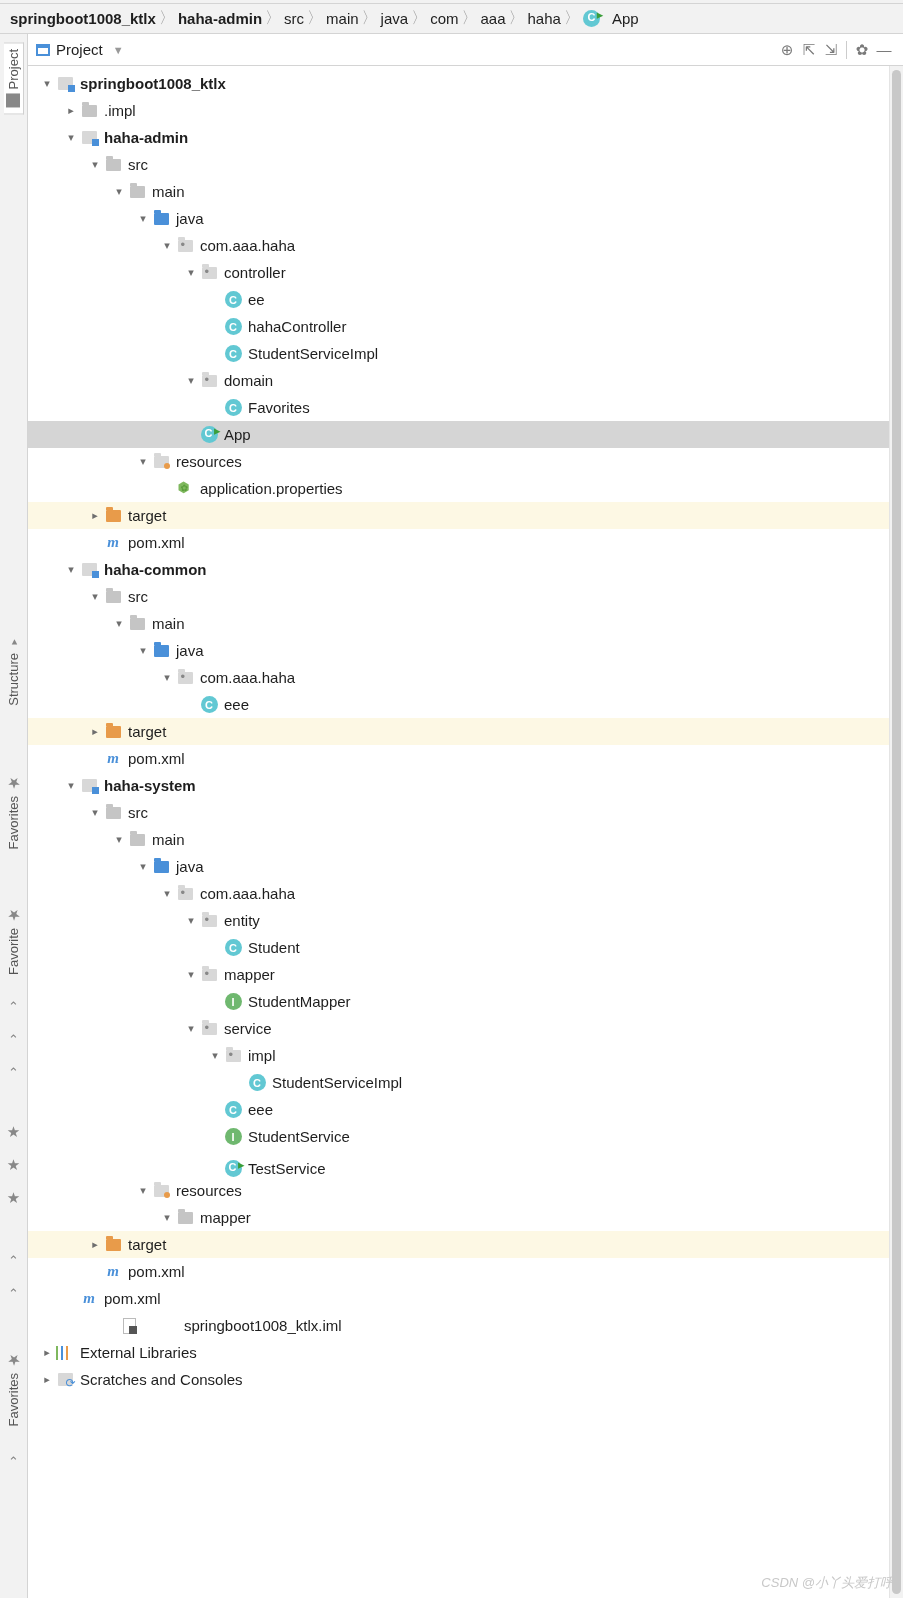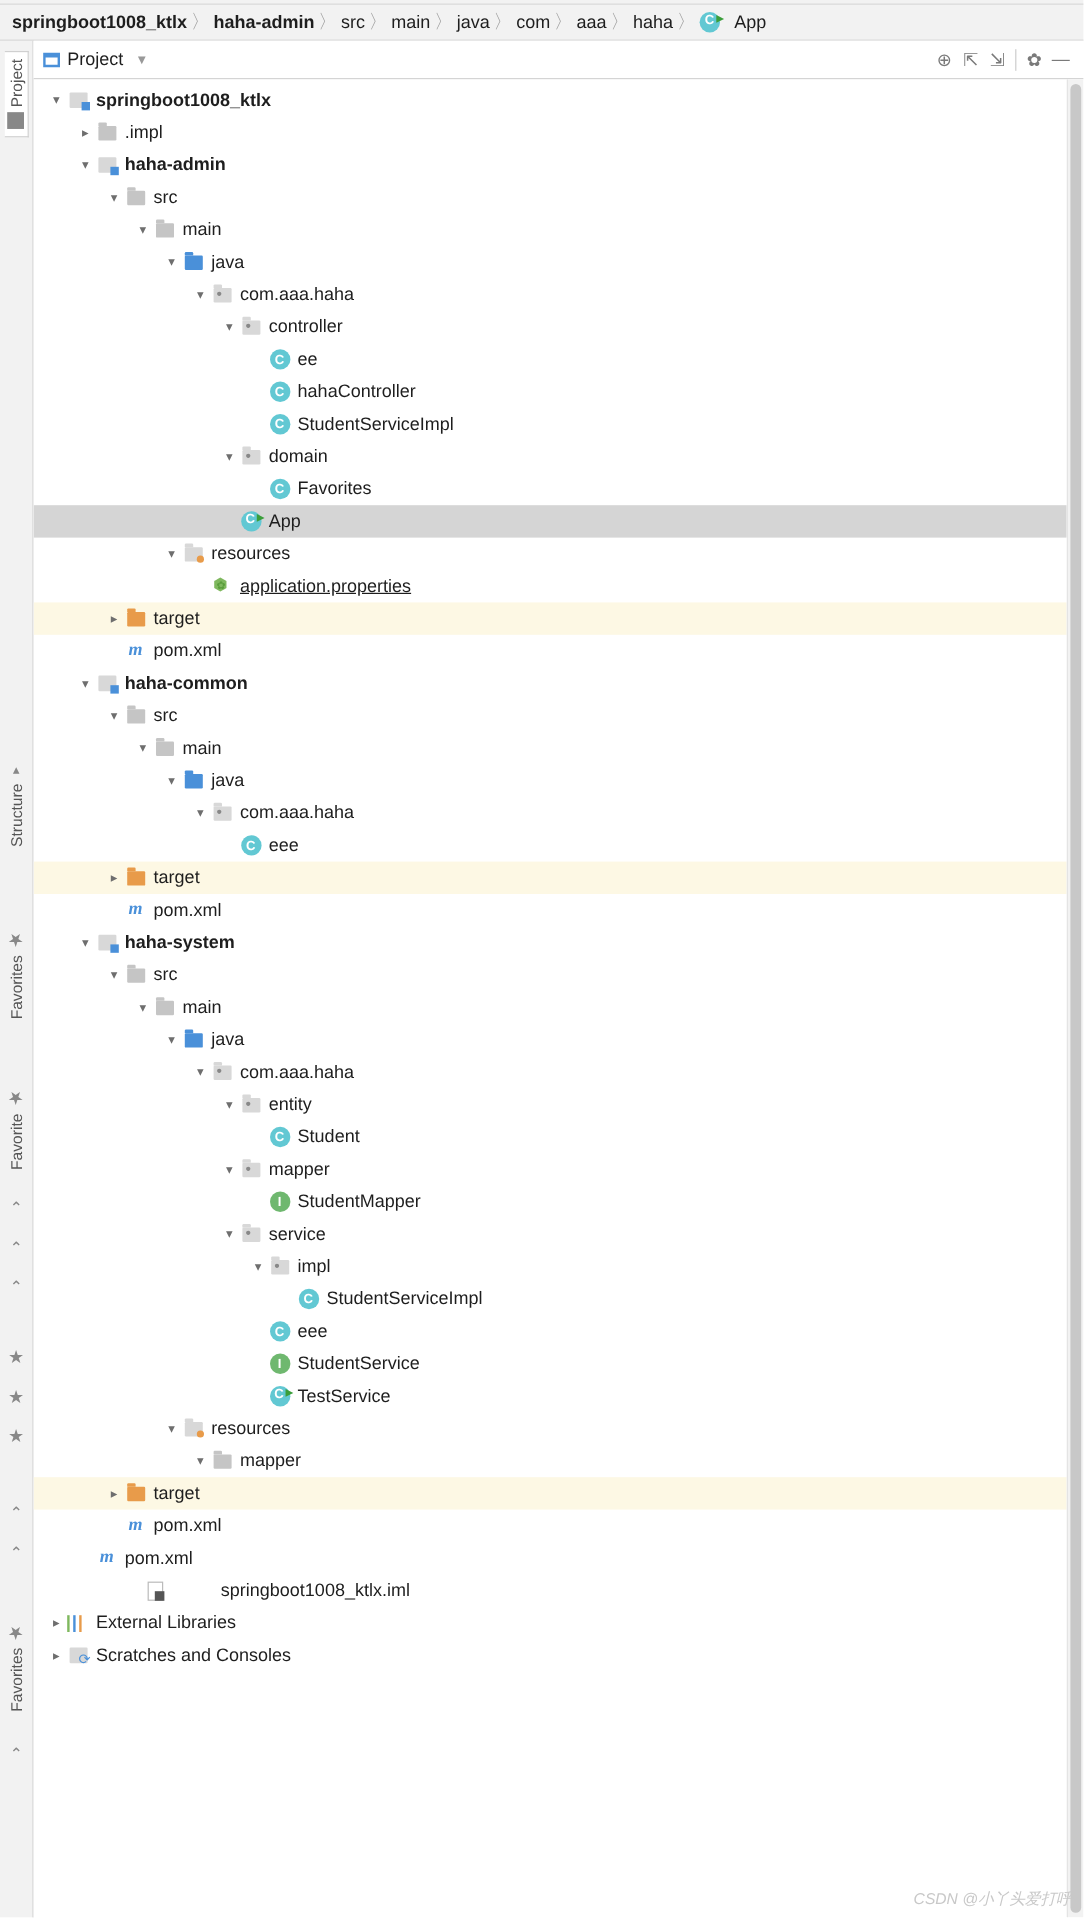--- a/index.html
+++ b/index.html
@@ -253,21 +253,21 @@
             </span>
             <span>App</span>
           </div>
           <div class="tree-row" style="padding-left: 108px;">
             <span class="arrow">▾</span>
             <span class="icon">
               <span class="ic-resources"></span>
             </span>
             <span>resources</span>
           </div>
-          <div class="tree-row" style="padding-left: 132px; text-decoration: underline;">
+          <div class="tree-row" style="padding-left: 132px;">
             <span class="arrow blank">▸</span>
             <span class="icon">
               <span class="ic-props"></span>
             </span>
             <span>application.properties</span>
           </div>
           <div class="tree-row dirty" style="padding-left: 60px;">
             <span class="arrow">▸</span>
             <span class="icon">
               <span class="ic-folder orange"></span>
@@ -428,21 +428,21 @@
             </span>
             <span>eee</span>
           </div>
           <div class="tree-row" style="padding-left: 180px;">
             <span class="arrow blank">▸</span>
             <span class="icon">
               <span class="ic-interface">I</span>
             </span>
             <span>StudentService</span>
           </div>
-          <div class="tree-row" style="padding-left: 180px;">
+          <div class="tree-row" style="padding-left: 180px; align-items: flex-end;">
             <span class="arrow blank">▸</span>
             <span class="icon">
               <span class="ic-runclass"></span>
             </span>
             <span>TestService</span>
           </div>
           <div class="tree-row" style="padding-left: 108px;">
             <span class="arrow">▾</span>
             <span class="icon">
               <span class="ic-resources"></span>

